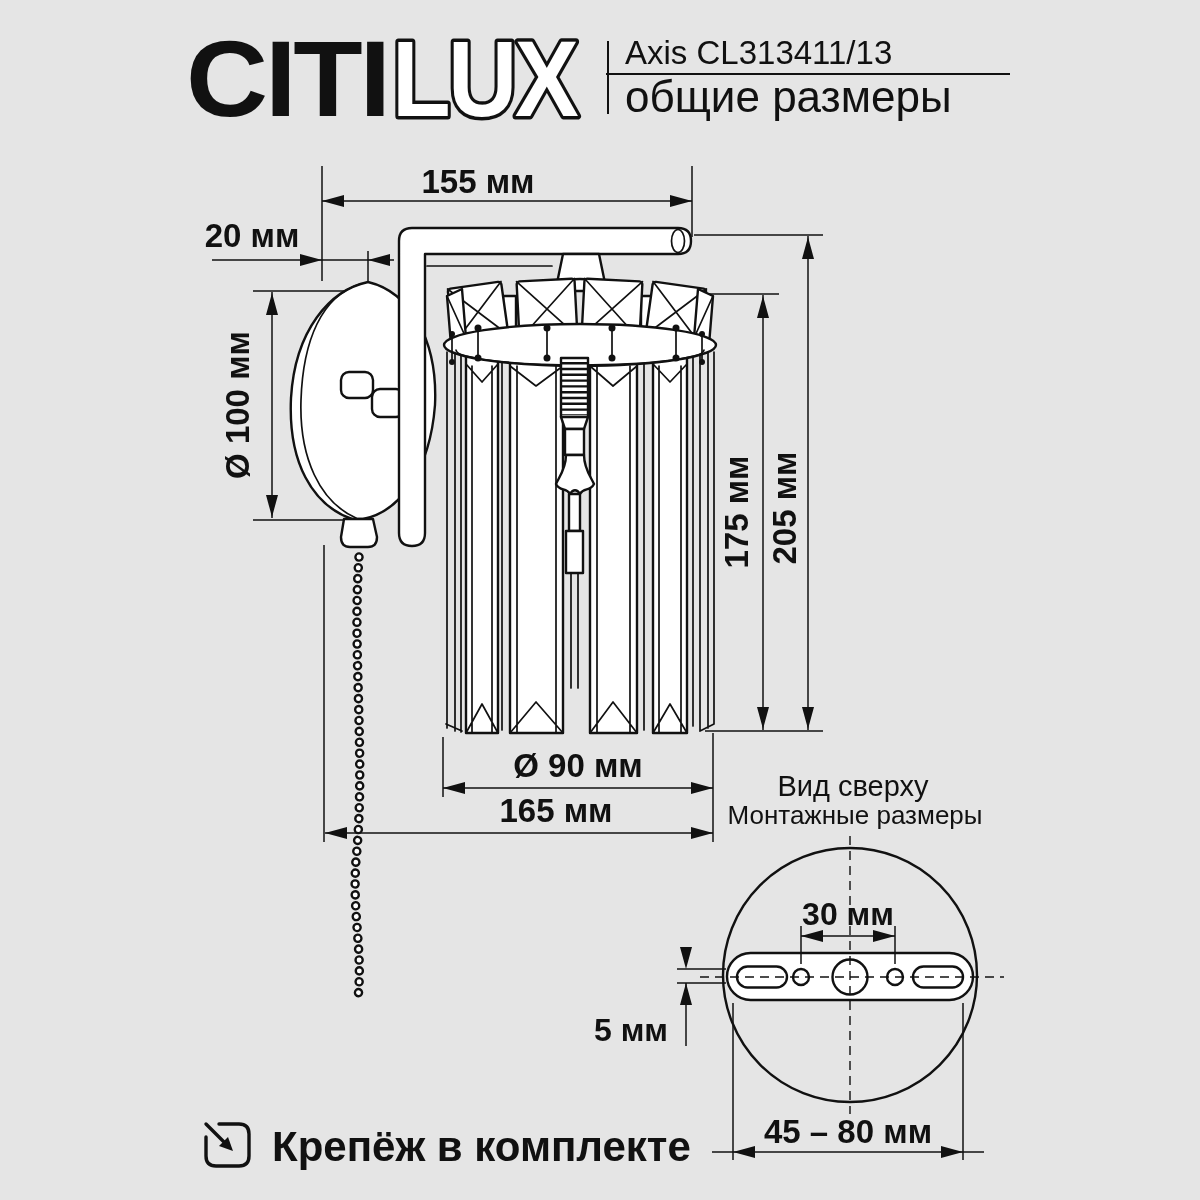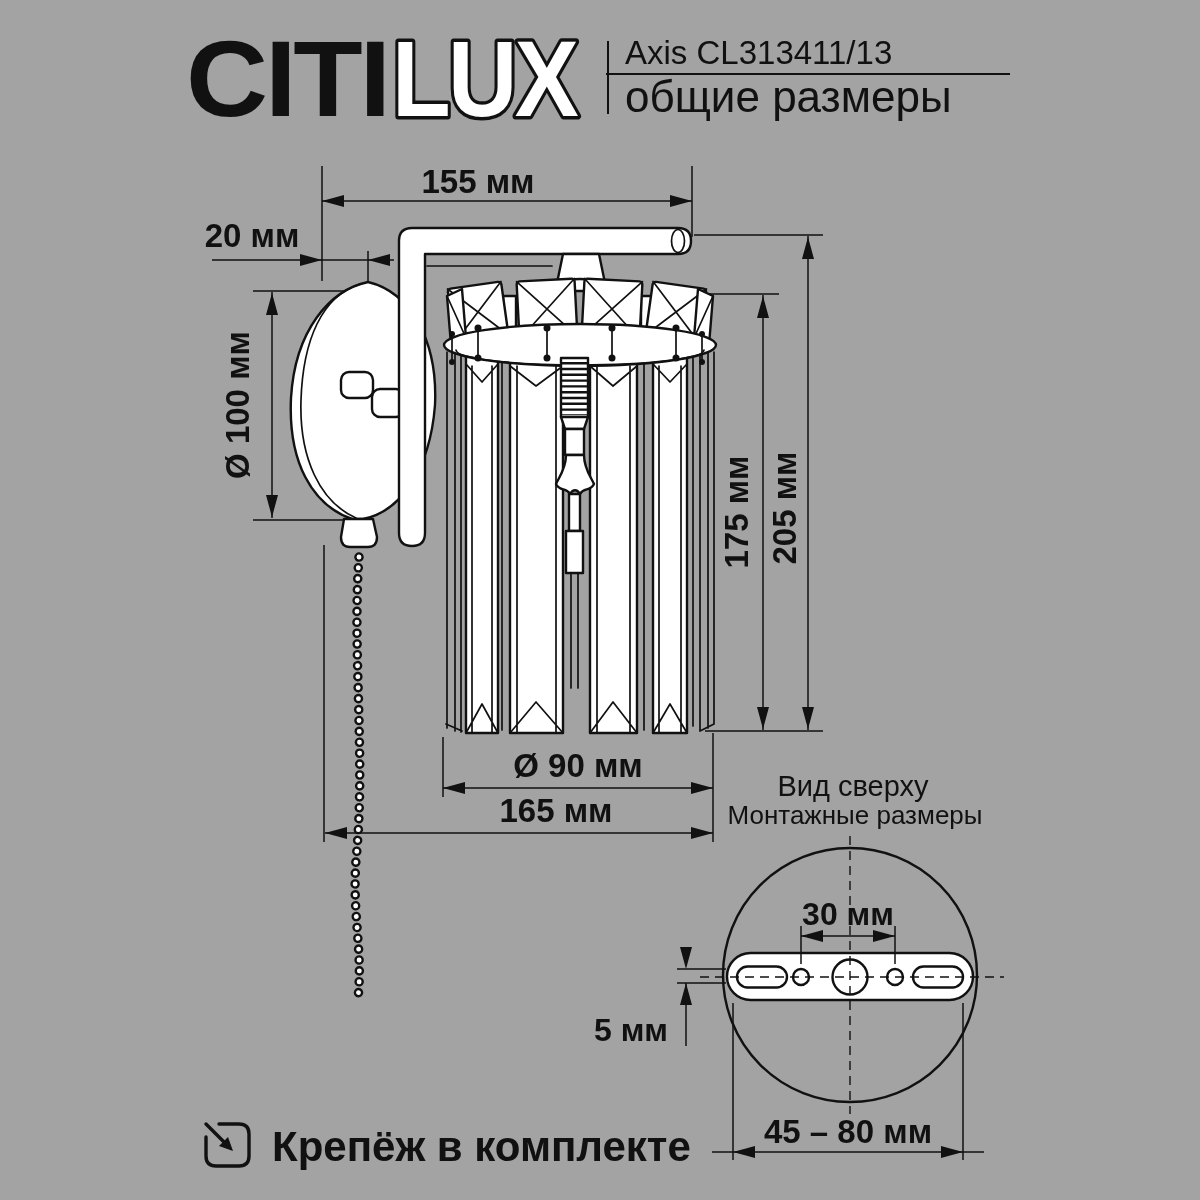--- a/index.html
+++ b/index.html
@@ -1,16 +1,16 @@
 <!DOCTYPE html>
 <html><head>
 <meta charset="utf-8">
 <style>
   html,body{margin:0;padding:0;background:#fff;}
-  .page{width:1200px;height:1200px;background:#a3a3a3;position:relative;overflow:hidden;}
+  .page{width:1200px;height:1200px;background:#e5e5e5;position:relative;overflow:hidden;}
   svg{display:block;}
   
   .s  {stroke:#111;fill:none;stroke-width:2.4;stroke-linejoin:round;stroke-linecap:round;}
   .sf {stroke:#111;fill:#fff;stroke-width:2.4;stroke-linejoin:round;}
   .s2 {stroke:#111;fill:none;stroke-width:1.7;stroke-linejoin:round;stroke-linecap:round;}
   .dl {stroke:#111;fill:none;stroke-width:1.5;}
   .ah {fill:#111;stroke:none;}
   .dot{fill:#111;stroke:none;}
   .dash{stroke:#111;stroke-width:1.4;stroke-dasharray:9 6;fill:none;}
   

